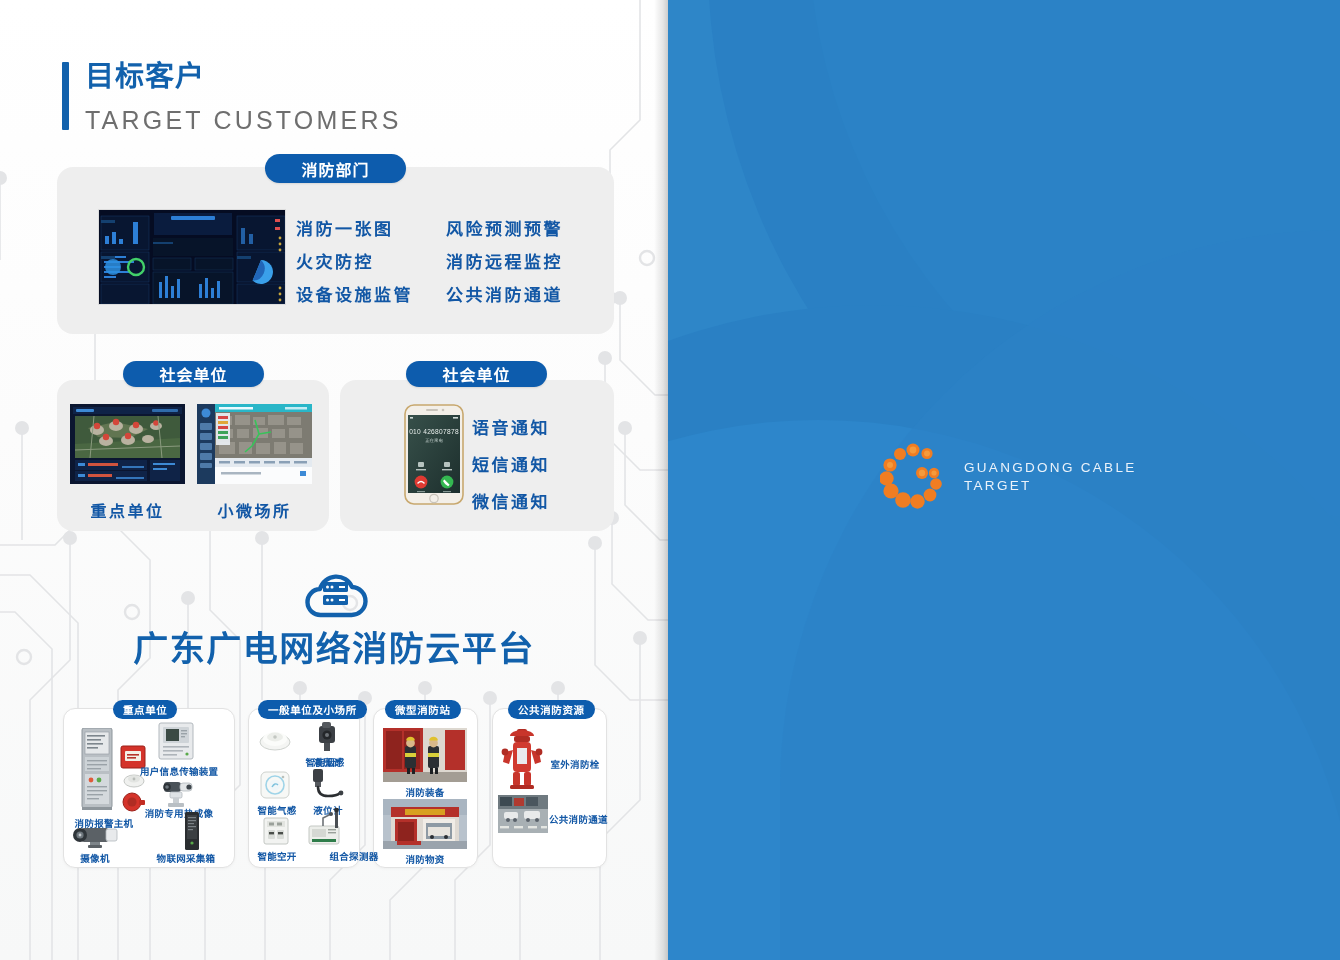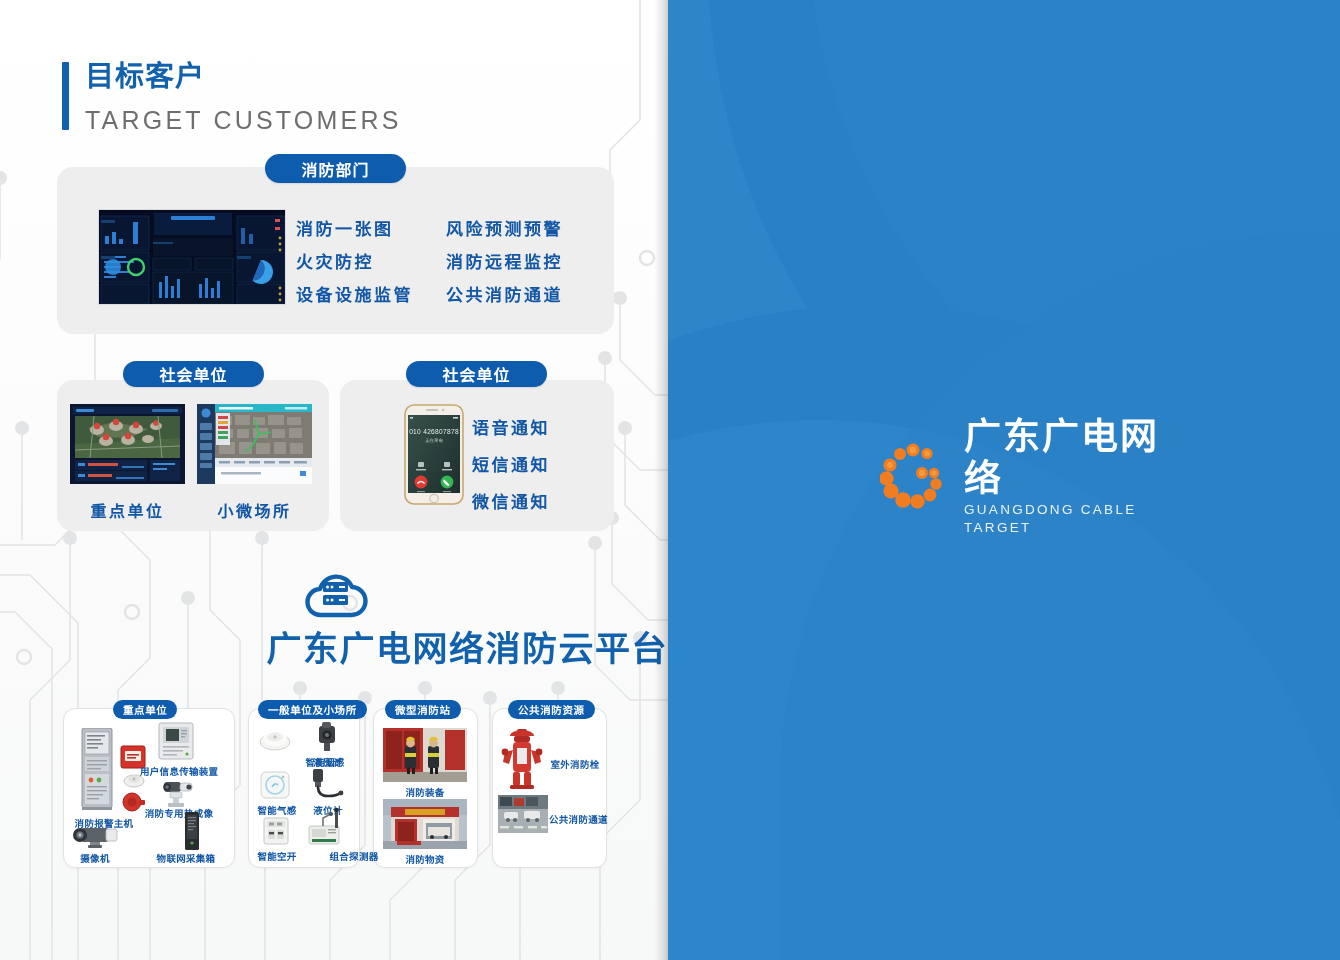--- a/index.html
+++ b/index.html
@@ -69,21 +69,21 @@
   
   #card-soc2 { left:340px; top:380px; width:274px; height:151px; }
   #pill-soc2 { left:406px; top:361px; width:141px; height:26px; }
   #phone { position:absolute; left:404px; top:404px; width:60px; height:101px; z-index:14; }
   #notify-list { position:absolute; left:472px; top:410px; z-index:14; }
   #notify-list span { display:block; font-size:17px; font-weight:bold; color:#1257a5; letter-spacing:2.5px; line-height:37px; white-space:nowrap; }
 
   
   #cloud-icon { position:absolute; left:301px; top:567px; width:70px; height:52px; z-index:12; }
   #cloud-title {
-    position:absolute; left:0; top:620px; width:668px; text-align:right; z-index:12;
+    position:absolute; left:0; top:620px; width:668px; text-align:center; z-index:12;
     font-size:35px; font-weight:bold; color:#1261ac; letter-spacing:1.5px;
   }
 
   
   .bpanel {
     position:absolute; background:#ffffff; border:1px solid #e2e2e2; border-radius:12px; z-index:10;
     box-shadow:0 1px 3px rgba(0,0,0,0.04);
   }
   .bpill {
     position:absolute; background:#0d5cad; color:#fff; border-radius:11px;
@@ -777,19 +777,18 @@
         </g>
         <g fill="#f59b3c">
           <circle cx="33" cy="7" r="3.4"></circle>
           <circle cx="47" cy="10.5" r="3"></circle>
           <circle cx="42" cy="30" r="3.2"></circle>
           <circle cx="54" cy="30" r="2.6"></circle>
           <circle cx="10" cy="22" r="3"></circle>
         </g>
       </svg>
       <div id="logo-text">
-        <div id="logo-cn">广东广电网络</div>
         <div id="logo-en">GUANGDONG CABLE TARGET</div>
       </div>
     </div>
   </div>
 
 </div>
 
 </body></html>

